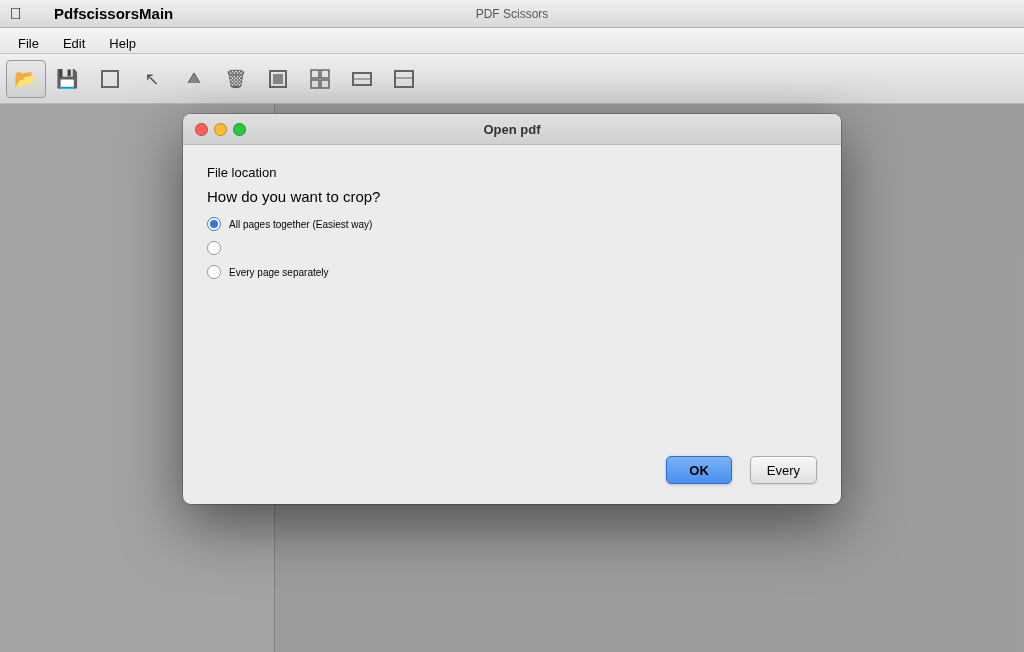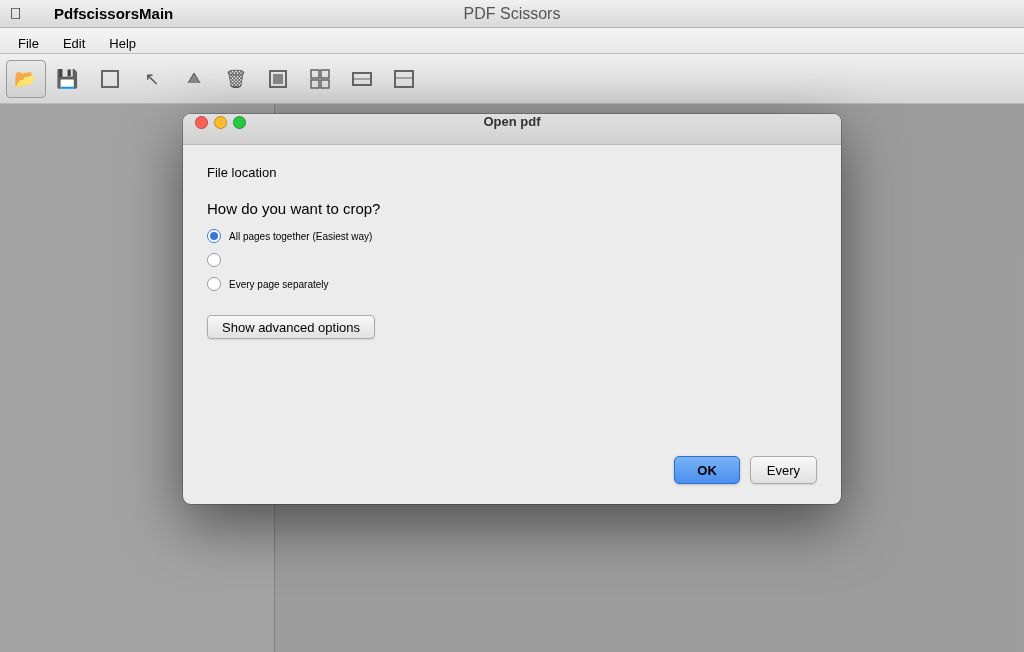--- a/index.html
+++ b/index.html
@@ -34,21 +34,21 @@
       font-weight: bold;
       font-size: 15px;
       color: #000;
       padding-left: 24px;
     }
 
     .title-bar-title {
       position: absolute;
       left: 50%;
       transform: translateX(-50%);
-      font-size: 16px;
+      font-size: 12px;
       color: #555;
     }
 
     
     .menu-bar {
       background: linear-gradient(to bottom, #f5f5f5, #e8e8e8);
       height: 26px;
       display: flex;
       align-items: flex-end;
       padding: 0 8px;
@@ -133,21 +133,21 @@
       width: 658px;
       min-height: 390px;
       position: relative;
       overflow: hidden;
     }
 
     .dialog-titlebar {
       background: linear-gradient(to bottom, #e0e0e0, #d0d0d0);
       height: 28px;
       display: flex;
-      align-items: flex-end;
+      align-items: center;
       padding: 15px 12px;
       border-bottom: 1px solid #b8b8b8;
       position: relative;
     }
 
     .dialog-traffic-lights {
       display: flex;
       gap: 6px;
       align-items: center;
     }
@@ -172,21 +172,21 @@
       color: #333;
     }
 
     .dialog-body {
       padding: 20px 24px;
     }
 
     .dialog-section-label {
       font-size: 13px;
       color: #000;
-      margin-bottom: 20px;
+      margin-bottom: 8px;
       font-weight: normal;
     }
 
     .file-location-row {
       display: flex;
       gap: 8px;
       margin-bottom: 20px;
       align-items: center;
     }
 
@@ -268,21 +268,21 @@
       cursor: pointer;
       box-shadow: 0 1px 2px rgba(0,0,0,0.1);
       color: #000;
     }
 
     .dialog-footer {
       position: absolute;
       bottom: 20px;
       right: 24px;
       display: flex;
-      gap: 10px;
+      gap: 18px;
       align-items: center;
     }
 
     .ok-btn {
       height: 28px;
       padding: 0 22px;
       background: linear-gradient(to bottom, #7ab3f5, #4a8fef);
       border: 1px solid #2a6fd0;
       border-radius: 5px;
       font-size: 13px;
@@ -395,21 +395,20 @@
         <div class="radio-option">
           <div class="radio-circle"></div>
         </div>
 
         
         <div class="radio-option">
           <div class="radio-circle"></div>
           <span class="radio-label">Every page separately</span>
         </div>
 
-        <button class="advanced-btn">Show advanced options</button>
 
       </div>
 
       <div class="dialog-footer">
         <button class="ok-btn">OK</button>
         <button class="cancel-btn">Every</button>
       </div>
 
     </div>
   </div>

